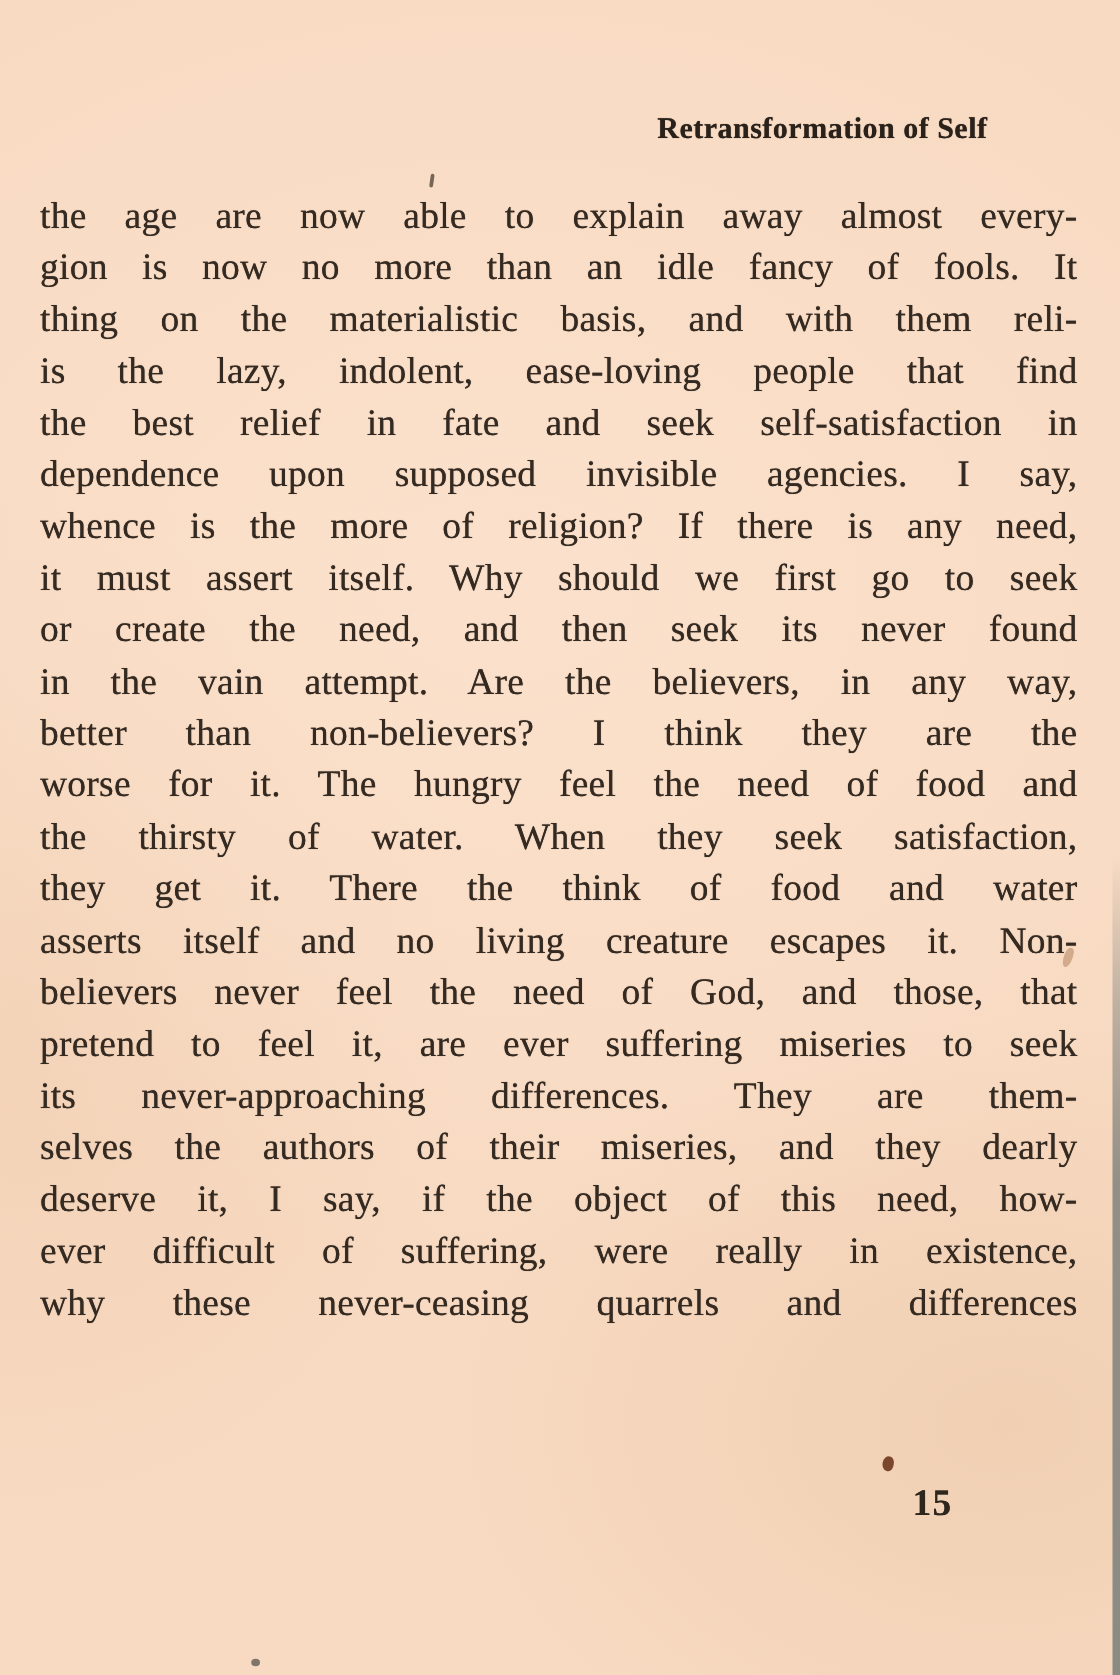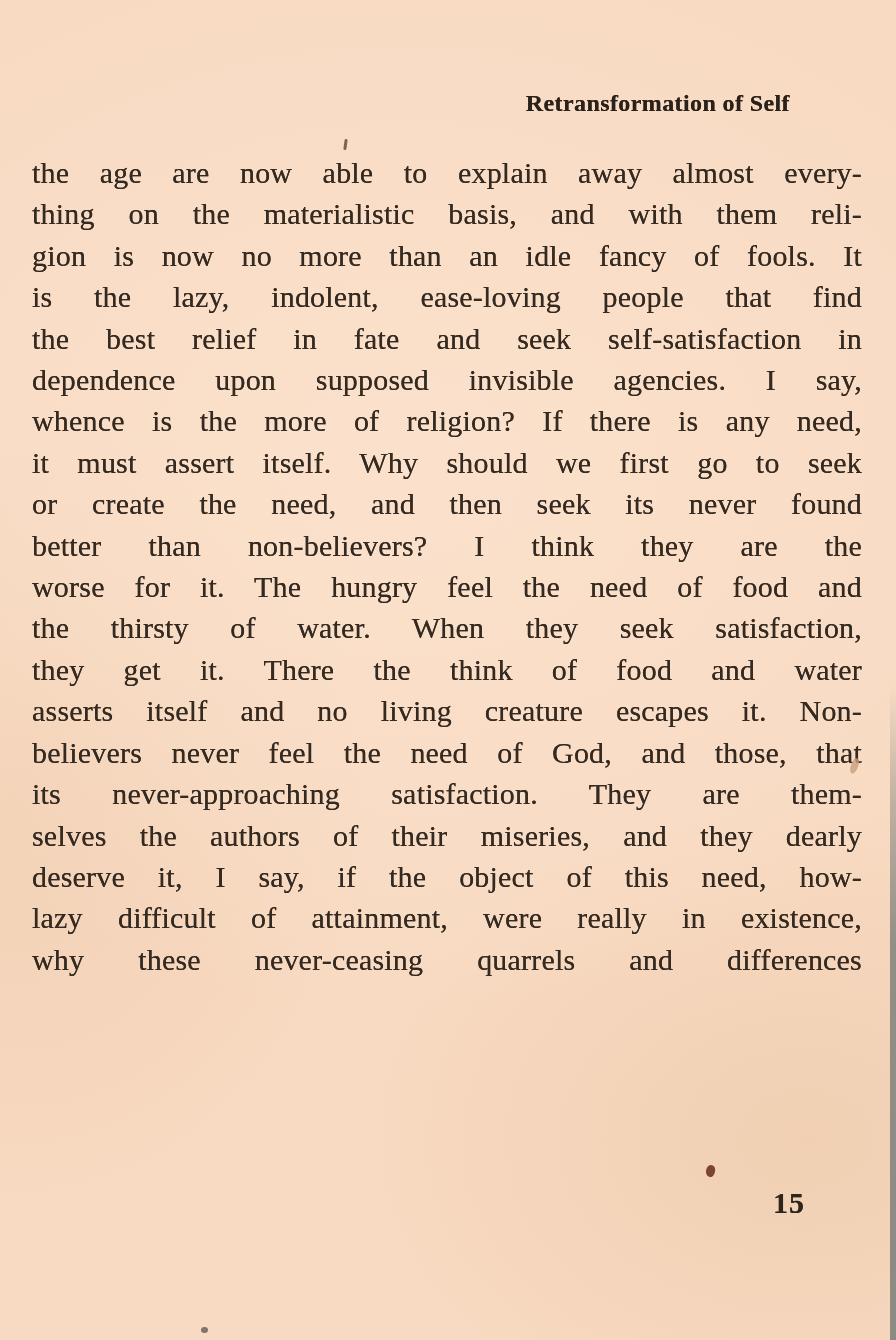--- a/index.html
+++ b/index.html
@@ -57,21 +57,20 @@
 
   .page-number {
     position: absolute;
     top: 1186px;
     left: 730px;
     font-size: 30px;
     font-weight: bold;
     letter-spacing: 1px;
     color: #2e251d;
     text-shadow: 0 0 0.5px rgba(46,37,29,0.8);
-    margin-left: 43px;
   }
 
   
   .ink-dot {
     position: absolute;
     left: 706px;
     top: 1165px;
     width: 9px;
     height: 12px;
     border-radius: 50% 50% 45% 55%;
@@ -130,38 +129,40 @@
 <body>
 
 <div class="page">
 
   <div class="running-head">Retransformation of Self</div>
 
   <div class="stray-mark-top"></div>
 
   <div class="body-text">
       <div class="line">the age are now able to explain away almost every-</div>
+      <div class="line">gion is now no more than an idle fancy of fools. It</div>
       <div class="line">thing on the materialistic basis, and with them reli-</div>
-      <div class="line">gion is now no more than an idle fancy of fools. It</div>
       <div class="line">is the lazy, indolent, ease-loving people that find</div>
       <div class="line">the best relief in fate and seek self-satisfaction in</div>
       <div class="line">dependence upon supposed invisible agencies. I say,</div>
       <div class="line">whence is the more of religion? If there is any need,</div>
       <div class="line">it must assert itself. Why should we first go to seek</div>
       <div class="line">or create the need, and then seek its never found</div>
+      <div class="line">in the vain attempt. Are the believers, in any way,</div>
       <div class="line">better than non-believers? I think they are the</div>
       <div class="line">worse for it. The hungry feel the need of food and</div>
       <div class="line">the thirsty of water. When they seek satisfaction,</div>
       <div class="line">they get it. There the think of food and water</div>
       <div class="line">asserts itself and no living creature escapes it. Non-</div>
       <div class="line">believers never feel the need of God, and those, that</div>
-      <div class="line">its never-approaching satisfaction. They are them-</div>
+      <div class="line">pretend to feel it, are ever suffering miseries to seek</div>
+      <div class="line">its never-approaching differences. They are them-</div>
       <div class="line">selves the authors of their miseries, and they dearly</div>
       <div class="line">deserve it, I say, if the object of this need, how-</div>
-      <div class="line">lazy difficult of attainment, were really in existence,</div>
+      <div class="line">ever difficult of suffering, were really in existence,</div>
       <div class="line">why these never-ceasing quarrels and differences</div>
     </div>
 
   <div class="smudge-right"></div>
 
   <div class="ink-dot"></div>
 
   <div class="page-number">15</div>
 
   <div class="speck-bottom"></div>

